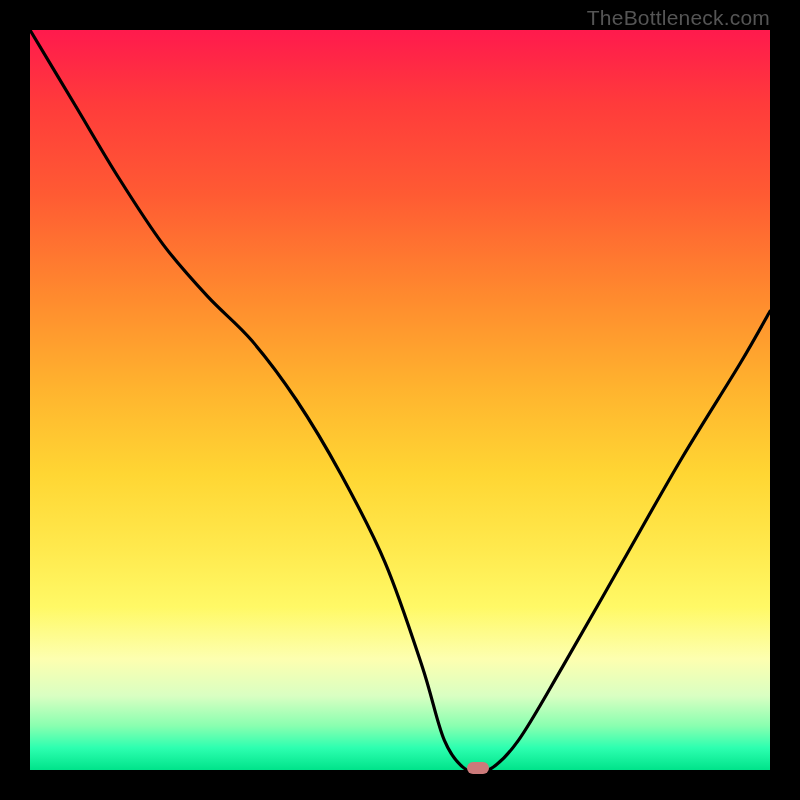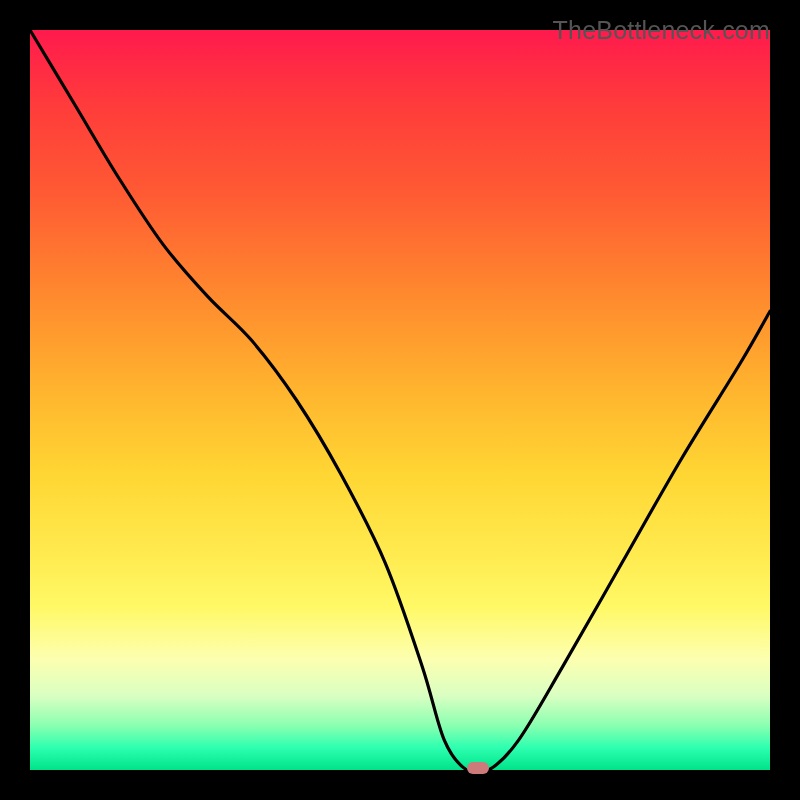--- a/index.html
+++ b/index.html
@@ -38,24 +38,23 @@
       #8affb0 94%,
       #2dffb0 97%,
       #00e38a 100%
     );
   }
   .watermark {
     position: absolute;
     top: 6px;
     right: 30px;
     color: #555;
-    font-size: 25px;
+    font-size: 21px;
     letter-spacing: 0.2px;
     font-weight: 500;
-    margin-top: 10px;
   }
   .curve {
     position: absolute;
     left: 30px;
     top: 30px;
     width: 740px;
     height: 740px;
     overflow: visible;
   }
   .marker {

